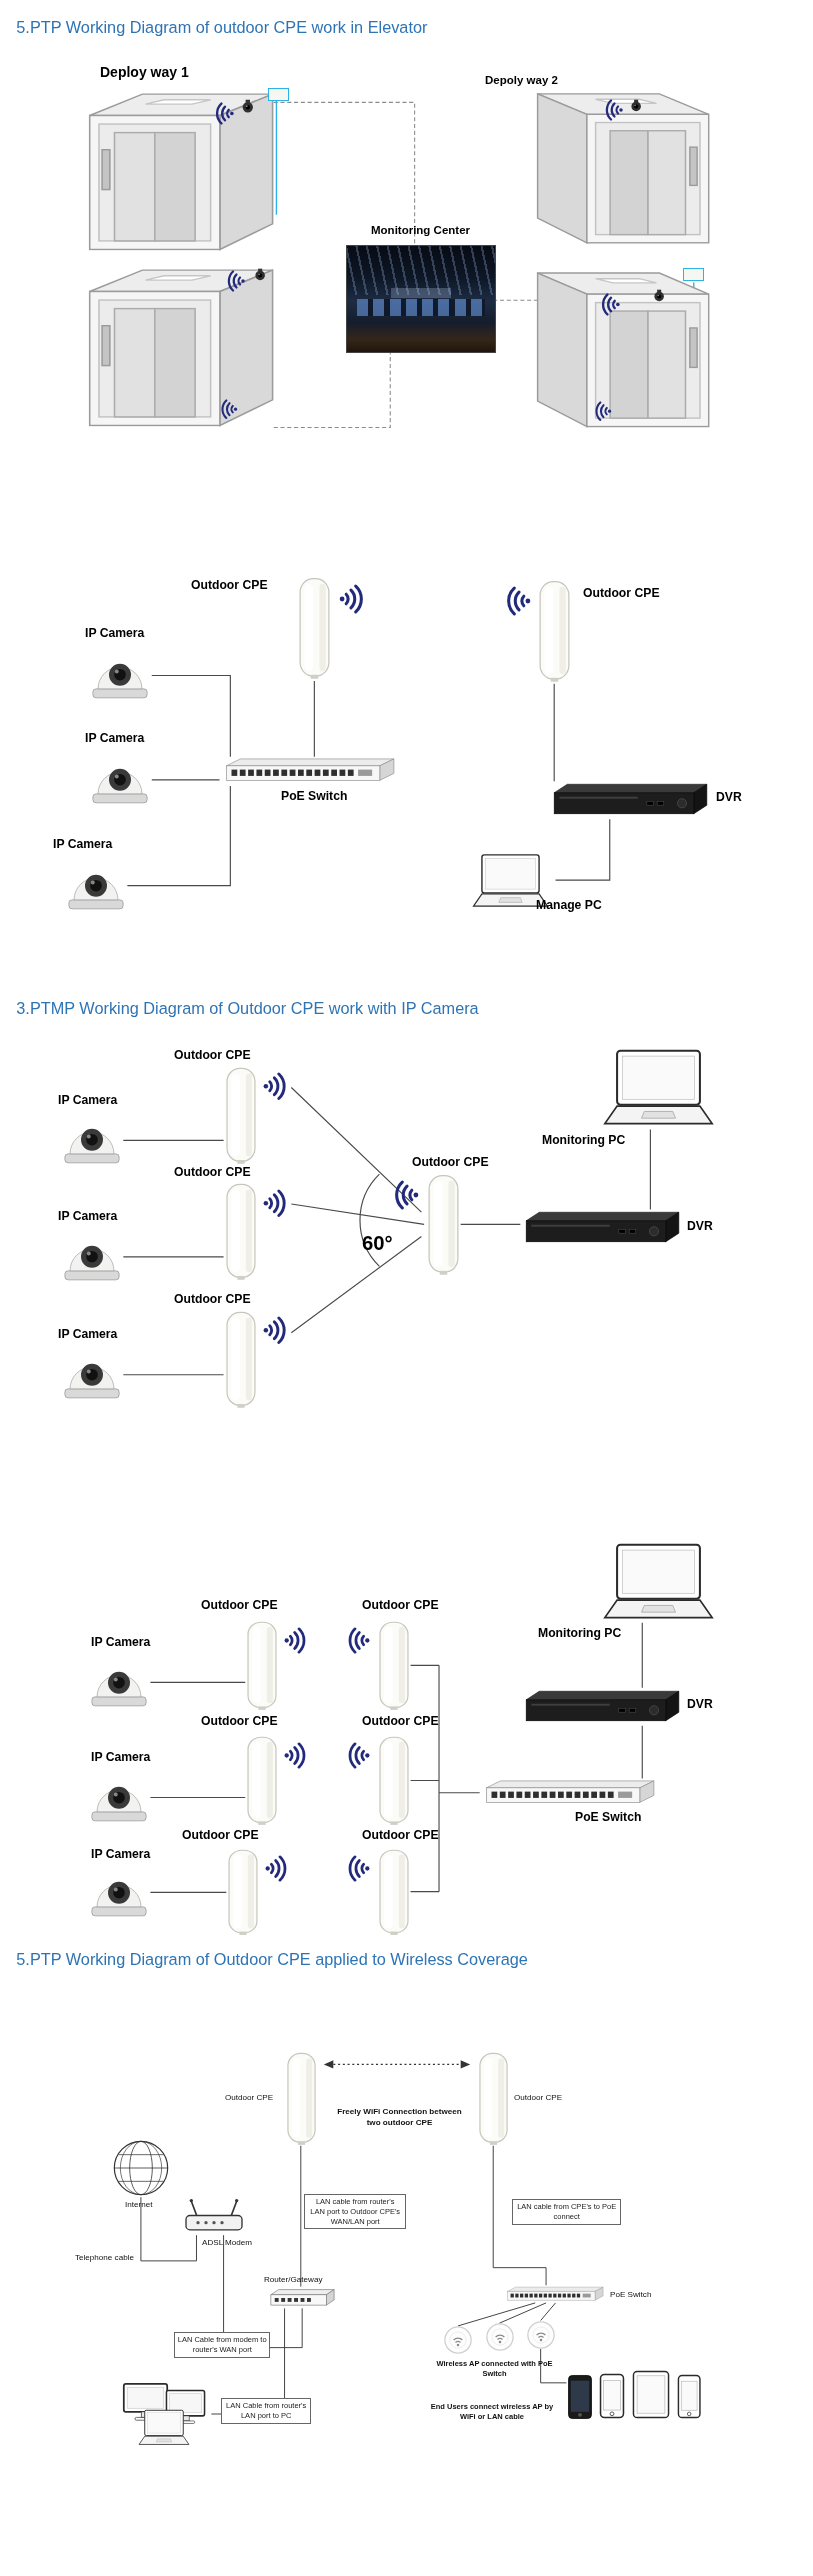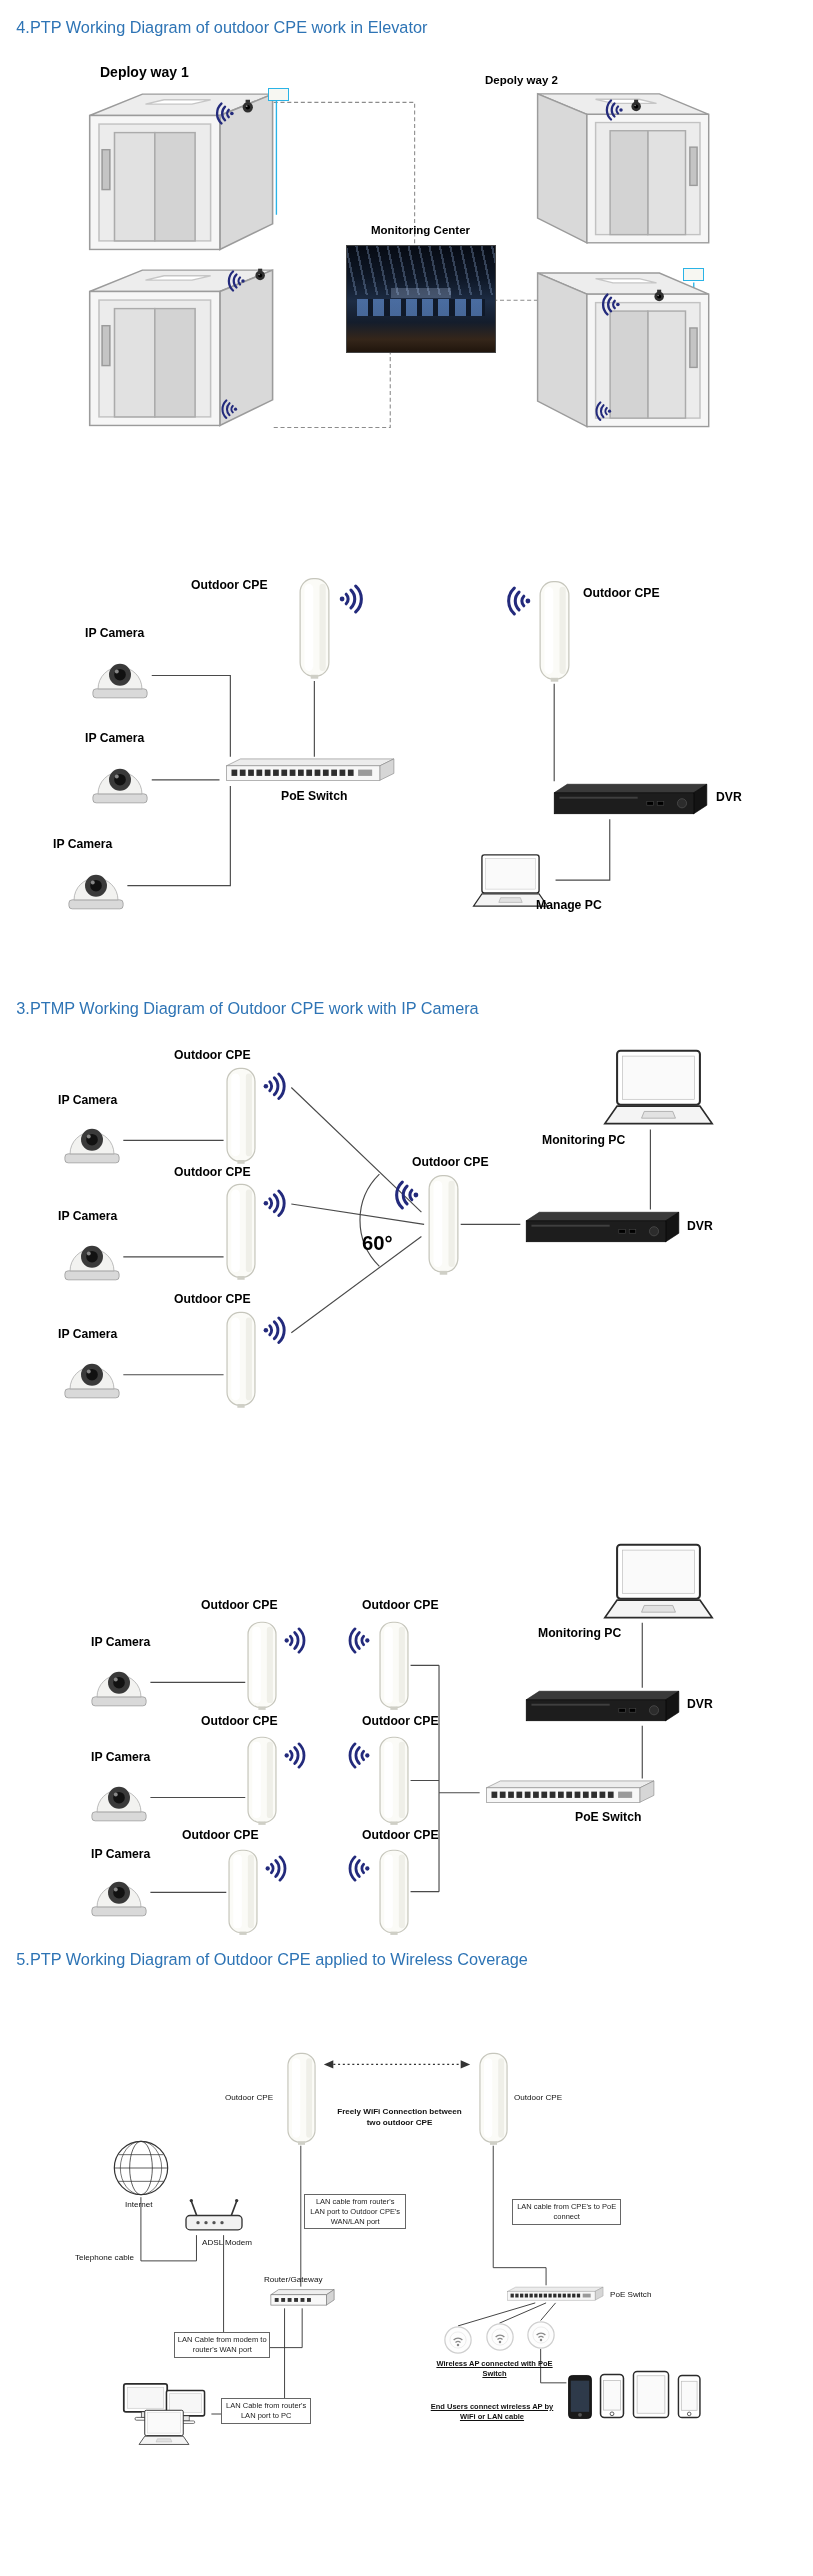--- a/index.html
+++ b/index.html
@@ -4,21 +4,21 @@
 <style>
   :root{ --title-blue:#2e74b5; --wifi-navy:#232a7c; --accent-cyan:#2ab3e6; --line-gray:#4a4a4a; }
   html,body{margin:0;padding:0;background:#fff;}
   .page{position:relative;width:813px;height:2576px;background:#fff;font-family:"Liberation Sans",sans-serif;overflow:hidden;}
   .abs{position:absolute;}
   .sec-title{font-size:16.3px;color:var(--title-blue,#2e74b5);white-space:nowrap;z-index:3;}
   .lbl{font-size:12.2px;font-weight:700;color:#000;white-space:nowrap;z-index:3;}
   .lbl-lg{font-size:20.3px;font-weight:700;color:#000;white-space:nowrap;z-index:3;}
   .sm{font-size:8.1px;color:#111;white-space:nowrap;z-index:3;}
   .smb{font-size:8.1px;font-weight:700;color:#111;text-align:center;line-height:1.3;z-index:3;}
-  .xsb{font-size:7.5px;font-weight:700;color:#111;text-align:center;line-height:1.35;z-index:3;text-decoration:underline;}
+  .xsb{font-size:7.5px;font-weight:700;color:#111;text-align:center;line-height:1.35;z-index:3;}
   .boxed{border:0.7px solid #666;background:#fff;font-size:7.5px;line-height:1.3;padding:2px 2.7px;text-align:center;color:#222;z-index:4;}
   .dev{z-index:2;}
   .flip{transform:scaleX(-1);}
   .wires{position:absolute;left:0;top:0;z-index:1;}
   .cyanbox{border:1.4px solid var(--accent-cyan,#2ab3e6);background:#f7f7f2;z-index:3;}
   .photo{background:linear-gradient(180deg,#070b14 0%,#0e1726 30%,#1d2c44 52%,#141d2c 72%,#35261a 88%,#20150c 100%);border:0.7px solid #444;z-index:2;}
   .ph-ceil{position:absolute;left:0;top:0;right:0;height:46%;background:repeating-linear-gradient(78deg,rgba(160,190,235,0) 0 8.1px,rgba(160,190,235,0.28) 8.1px 10.2px);}
   .ph-glow{position:absolute;left:30%;right:30%;top:40%;height:9%;background:rgba(200,220,255,0.25);}
   .ph-screens{position:absolute;left:7%;right:7%;top:50%;height:16%;background:repeating-linear-gradient(90deg,rgba(110,160,235,0.55) 0 11px,rgba(15,24,40,0.9) 11px 16.3px);}
 </style>
@@ -174,21 +174,21 @@
     <path d="M464 1004 V1116 M224 996 H340 V1116 M224 1150 H324 M188 1306 H340 V1159 M818 1008 V1152 M820 1298 H900 V1208" fill="none" stroke="#4a4a4a" stroke-width="1.7"></path>
     <path d="M182 1682 H330 M182 1854 H330 M182 2028 H330 M430 1604 L622 1788 M430 1776 L626 1806 M430 1966 L622 1824 M680 1806 H768 M960 1666 V1784" fill="none" stroke="#4a4a4a" stroke-width="1.7"></path>
     <path d="M560 1732 A95 95 0 0 0 560 1868" fill="none" stroke="#4a4a4a" stroke-width="1.7"></path>
     <path d="M222 2482 H362 M222 2652 H362 M222 2792 H334 M606 2457 H648 M606 2627 H648 M606 2791 H648 M648 2457 V2791 M648 2645 H708 M948 2624 V2546 M948 2490 V2394" fill="none" stroke="#4a4a4a" stroke-width="1.7"></path>
     <path d="M444 3166 V3374 M728 3166 V3346 H806 V3372 M208 3242 V3336 H290 V3298 M330 3298 V3464 H446 V3406 M420 3406 V3562 H312 M790 3398 L676 3432 M806 3398 L737 3428 M820 3398 L798 3424 M798 3466 V3516 H836" fill="none" stroke="#3a3a3a" stroke-width="1.4"></path>
     <path d="M492 3046 H680" fill="none" stroke="#333" stroke-width="1.6" stroke-dasharray="3 4"></path>
     <polygon points="478,3046 492,3040 492,3052" fill="#333"></polygon>
     <polygon points="694,3046 680,3040 680,3052" fill="#333"></polygon>
   </svg>
 
-  <div class="abs sec-title" style="left:16.3px;top:17.6px">4.PTP Working Diagram of outdoor CPE work in Elevator</div>
+  <div class="abs sec-title" style="left:16.3px;top:17.6px">5.PTP Working Diagram of outdoor CPE work in Elevator</div>
   <div class="abs lbl" style="left:100px;top:64px;font-size:14px">Deploy way 1</div>
   <div class="abs lbl" style="left:485px;top:74px;font-size:11.5px">Depoly way 2</div>
 
   <svg class="abs dev" style="left:68px;top:87px" width="217" height="171" viewBox="0 0 140 120" preserveAspectRatio="none">
       <use href="#g-elevator" xlink:href="#g-elevator"></use>
     </svg>
   <svg class="abs dev" style="left:68px;top:263px" width="217" height="171" viewBox="0 0 140 120" preserveAspectRatio="none">
       <use href="#g-elevator" xlink:href="#g-elevator"></use>
     </svg>
   <svg class="abs dev flip" style="left:526px;top:87px" width="203" height="164" viewBox="0 0 140 120" preserveAspectRatio="none">

